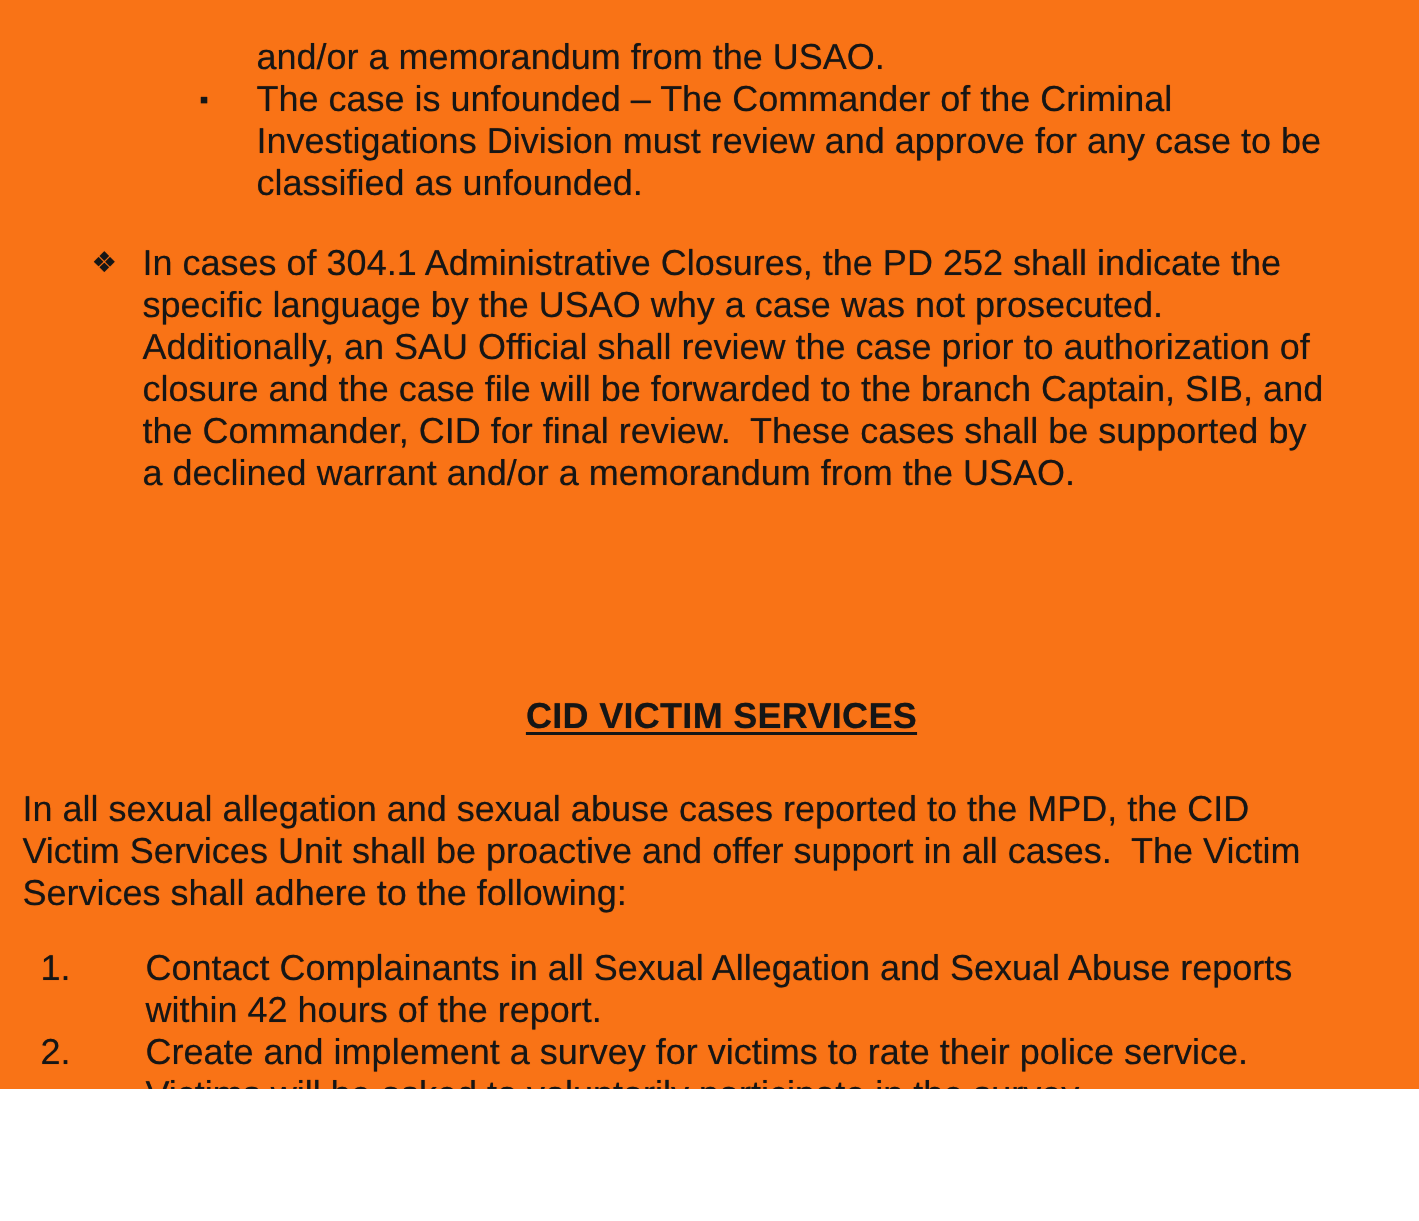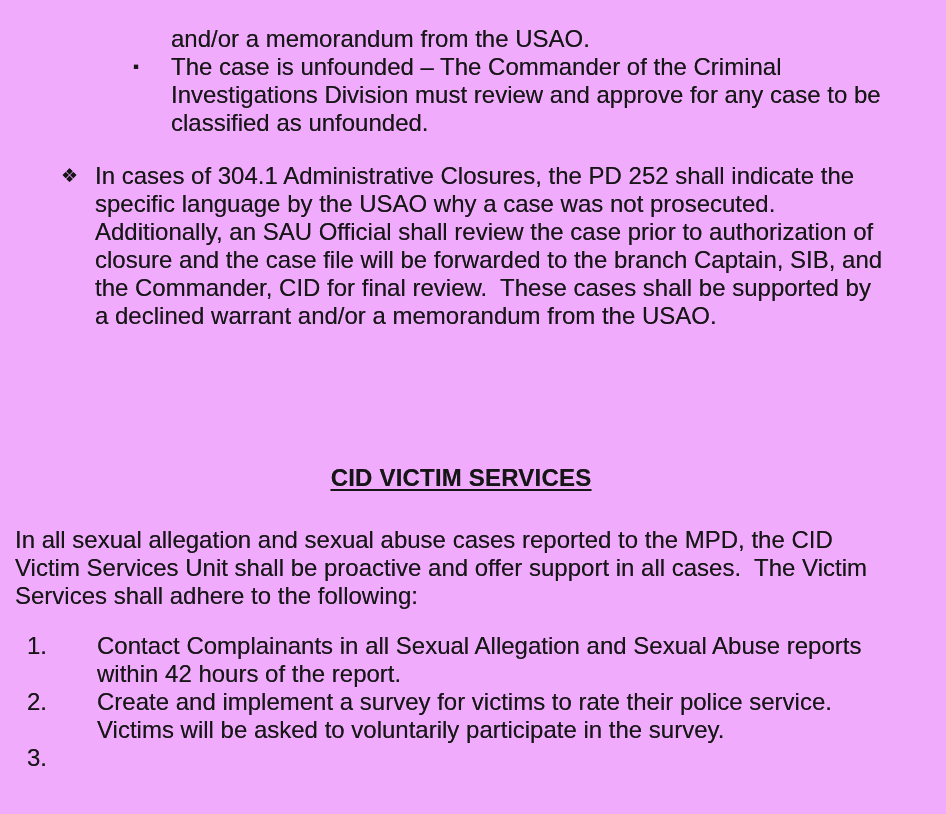--- a/index.html
+++ b/index.html
@@ -3,22 +3,22 @@
 <meta charset="utf-8">
 <style>
   html, body {
     margin: 0;
     padding: 0;
     background: #ffffff;
   }
   .page {
     position: relative;
     width: 946px;
-    height: 814px;
-    background: #f0abfc;
+    height: 726px;
+    background: #f97316;
     overflow: hidden;
     font-family: "Liberation Sans", "DejaVu Sans", sans-serif;
     font-size: 24px;
     line-height: 28px;
     color: #161616;
     
     text-shadow: 0 0 0.5px rgba(0,0,0,0.55);
   }
   .abs { position: absolute; }
   .txt {
@@ -40,20 +40,21 @@
     line-height: 28px;
   }
   .num-col {
     flex: 0 0 70px;
     white-space: pre;
   }
   .heading-wrap {
     left: 0;
     width: 922px;
     text-align: center;
+    padding-left: 20px;
   }
   .heading-text {
     font-weight: bold;
     text-decoration: underline;
     text-decoration-thickness: 2px;
     text-underline-offset: 3px;
     letter-spacing: 0.2px;
   }
 </style>
 </head>

